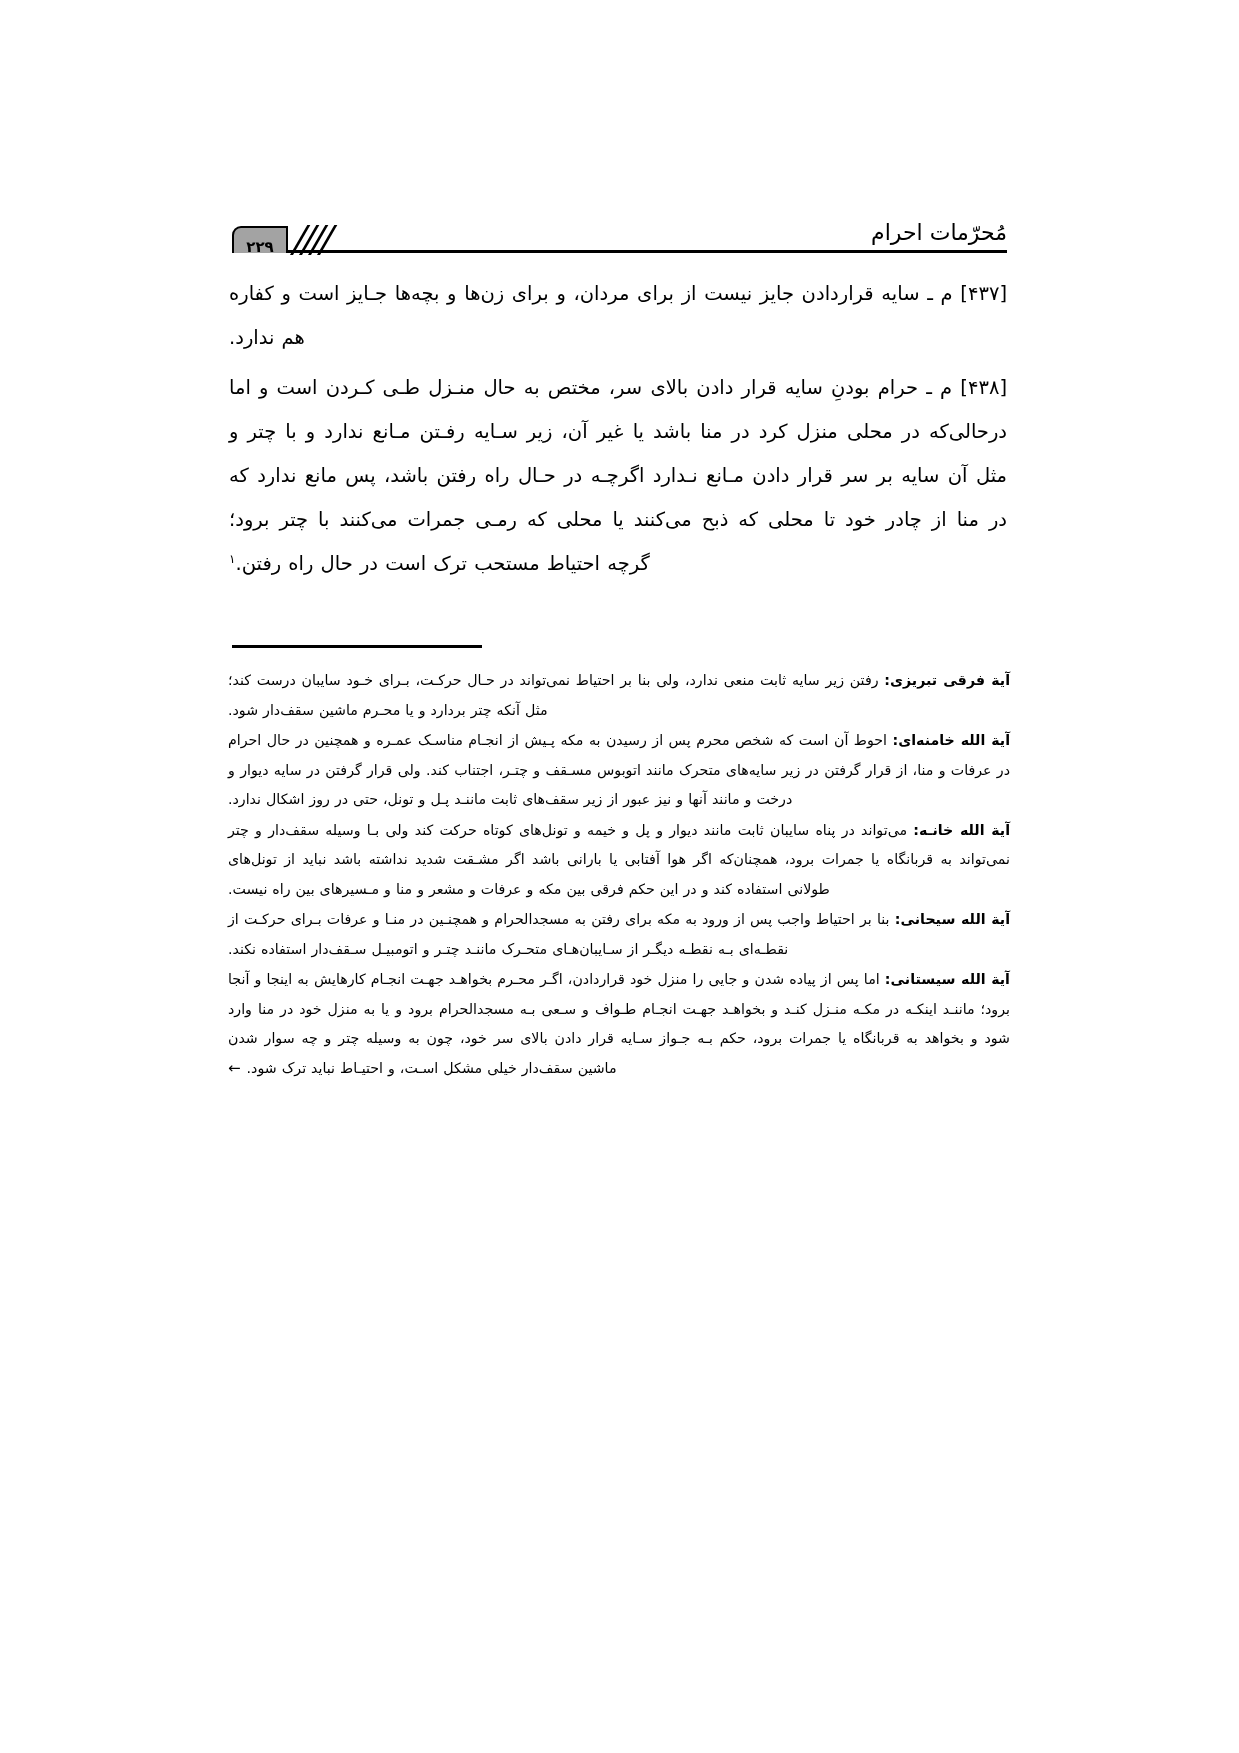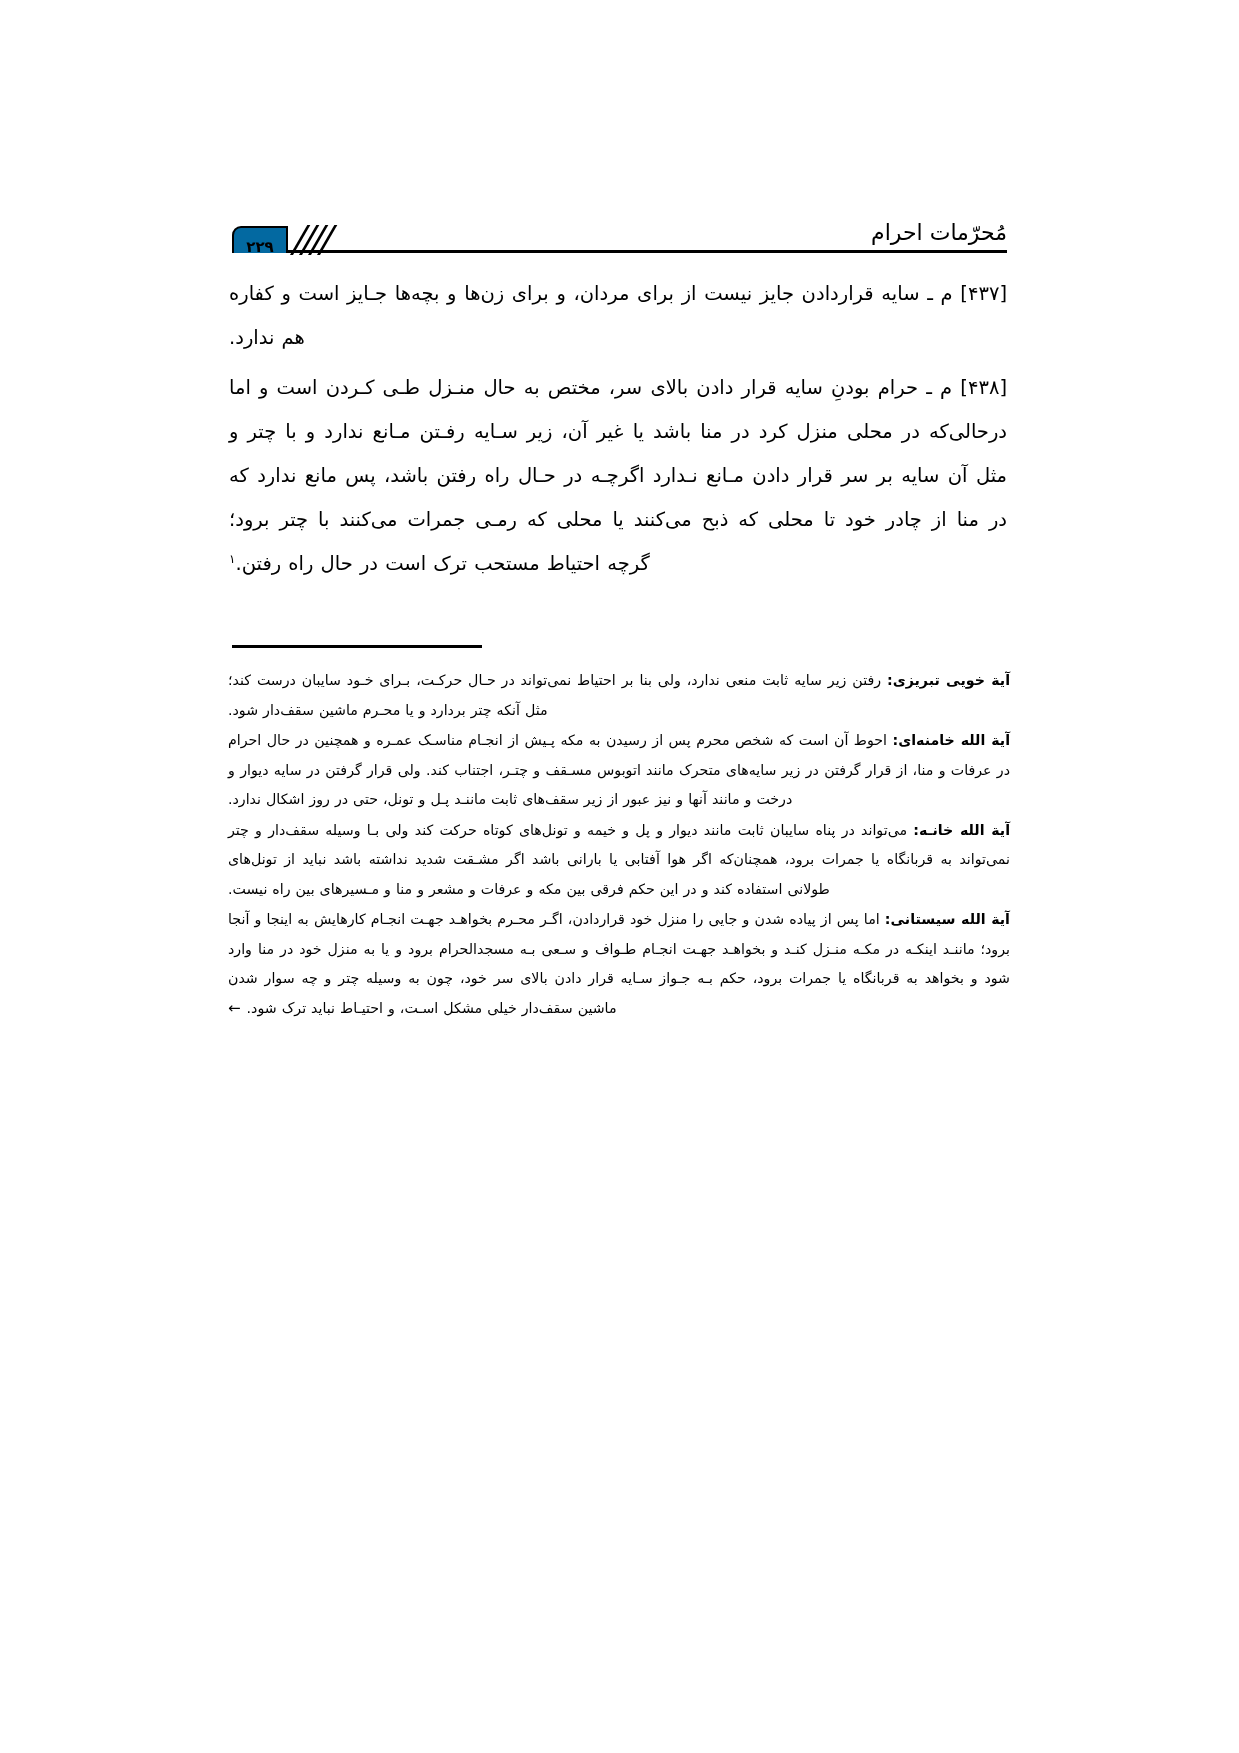--- a/index.html
+++ b/index.html
@@ -64,21 +64,21 @@
     height: 27px;
     min-width: 56px;
     border: 2.5px solid #000;
     border-bottom: none;
     border-radius: 9px 0 0 0;
     box-sizing: border-box;
     display: flex;
     align-items: center;
     justify-content: center;
     padding: 17px 9px 2px 9px;
-    background: #0369a1;
+    background: #a3a3a3;
   }
   .folio-num {
     font-size: 15px;
     font-weight: bold;
     line-height: 1;
     direction: rtl;
   }
   .folio-slashes {
     position: relative;
     width: 40px;
@@ -182,25 +182,26 @@
   <div class="body">
     <p class="para">[۴۳۷] م ـ سایه قراردادن جایز نیست از برای مردان، و برای زن‌ها و بچه‌ها جـایز است و کفاره هم ندارد.</p>
     <p class="para"><span>[۴۳۸] م ـ حرام بودنِ سایه قرار دادن بالای سر، مختص به حال منـزل طـی کـردن است و اما درحالی‌که در محلی منزل کرد در منا باشد یا غیر آن، زیر سـایه رفـتن مـانع ندارد و با چتر و مثل آن سایه بر سر قرار دادن مـانع نـدارد اگرچـه در حـال راه رفتن باشد، پس مانع ندارد که در منا از چادر خود تا محلی که ذبح می‌کنند یا محلی که رمـی جمرات می‌کنند با چتر برود؛ گرچه احتیاط مستحب ترک است در حال راه رفتن.</span><span class="fn-ref">۱</span></p>
   </div>
 
   <div class="fn-rule"></div>
 
   <div class="footnotes">
 
 
-    <p class="fn"><b class="authority">آیة خویی تبریزی:</b> <span>رفتن زیر سایه ثابت منعی ندارد، ولی بنا بر احتیاط نمی‌تواند در حـال حرکـت، بـرای خـود سایبان درست کند؛ مثل آنکه چتر بردارد و یا محـرم ماشین سقف‌دار شود.</span></p>
+    <p class="fn"><b class="authority">آیة فرقی تبریزی:</b> <span>رفتن زیر سایه ثابت منعی ندارد، ولی بنا بر احتیاط نمی‌تواند در حـال حرکـت، بـرای خـود سایبان درست کند؛ مثل آنکه چتر بردارد و یا محـرم ماشین سقف‌دار شود.</span></p>
 
     <p class="fn"><b class="authority">آیة الله خامنه‌ای:</b> <span>احوط آن است که شخص محرم پس از رسیدن به مکه پـیش از انجـام مناسـک عمـره و همچنین در حال احرام در عرفات و منا، از قرار گرفتن در زیر سایه‌های متحرک مانند اتوبوس مسـقف و چتـر، اجتناب کند. ولی قرار گرفتن در سایه دیوار و درخت و مانند آنها و نیز عبور از زیر سقف‌های ثابت ماننـد پـل و تونل، حتی در روز اشکال ندارد.</span></p>
 
 
     <p class="fn"><b class="authority">آیة الله خانـه:</b> <span>می‌تواند در پناه سایبان ثابت مانند دیوار و پل و خیمه و تونل‌های کوتاه حرکت کند ولی بـا وسیله سقف‌دار و چتر نمی‌تواند به قربانگاه یا جمرات برود، همچنان‌که اگر هوا آفتابی یا بارانی باشد اگر مشـقت شدید نداشته باشد نباید از تونل‌های طولانی استفاده کند و در این حکم فرقی بین مکه و عرفات و مشعر و منا و مـسیرهای بین راه نیست.</span></p>
 
+    <p class="fn"><b class="authority">آیة الله سیحانی:</b> <span>بنا بر احتیاط واجب پس از ورود به مکه برای رفتن به مسجدالحرام و همچنـین در منـا و عرفات بـرای حرکـت از نقطـه‌ای بـه نقطـه دیگـر از سـایبان‌هـای متحـرک ماننـد چتـر و اتومبیـل سـقف‌دار استفاده نکند.</span></p>
 
     <p class="fn"><b class="authority">آیة الله سیستانی:</b> <span>اما پس از پیاده شدن و جایی را منزل خود قراردادن، اگـر محـرم بخواهـد جهـت انجـام کارهایش به اینجا و آنجا برود؛ ماننـد اینکـه در مکـه منـزل کنـد و بخواهـد جهـت انجـام طـواف و سـعی بـه مسجدالحرام برود و یا به منزل خود در منا وارد شود و بخواهد به قربانگاه یا جمرات برود، حکم بـه جـواز سـایه قرار دادن بالای سر خود، چون به وسیله چتر و چه سوار شدن ماشین سقف‌دار خیلی مشکل اسـت، و احتیـاط نباید ترک شود.</span><span class="arrow">←</span></p>
 
   </div>
 
 </div>
 
 </body></html>

